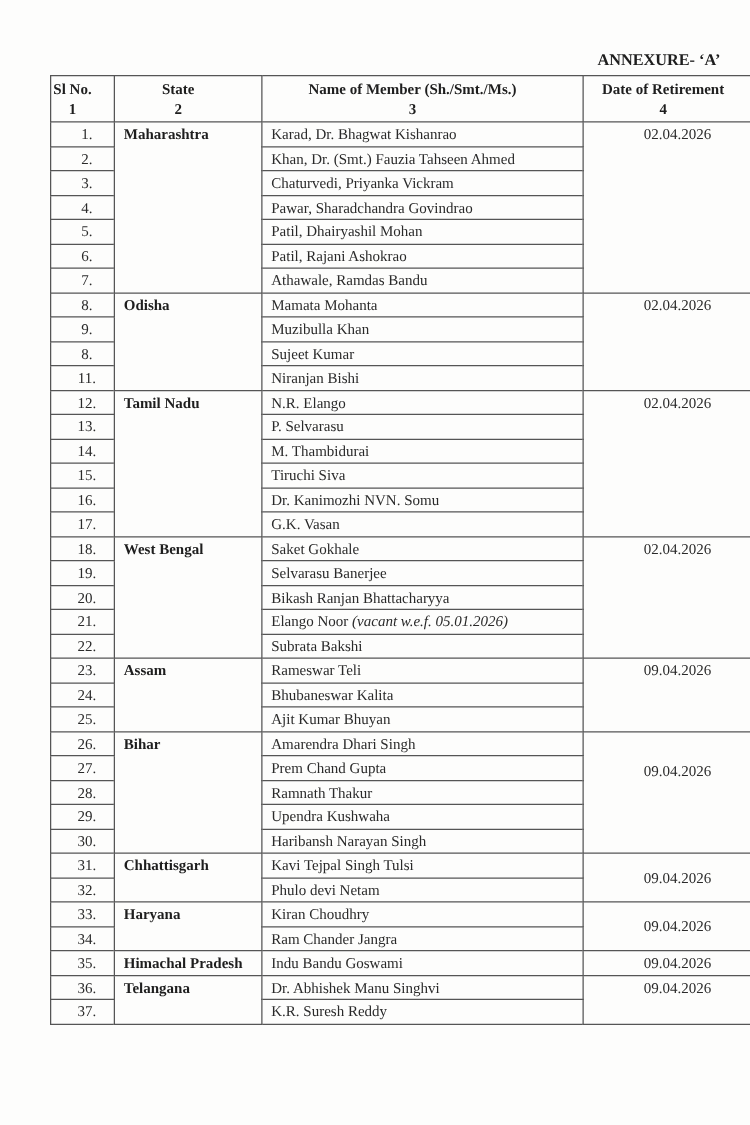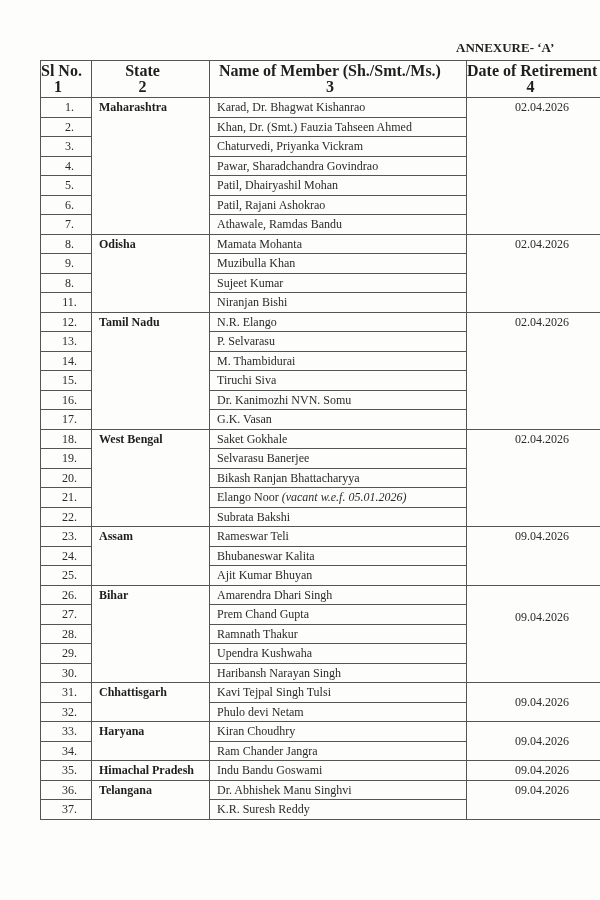--- a/index.html
+++ b/index.html
@@ -2,34 +2,34 @@
 <html><head>
 <meta charset="utf-8">
 <style>
   html, body { margin: 0; padding: 0; }
   body {
     width: 600px; height: 900px; background: #fdfdfc; overflow: hidden;
     font-family: "Liberation Serif", "DejaVu Serif", serif; color: #2a2a2a;
     position: relative;
   }
   .annex {
-    position: absolute; left: 456px; top: 40px;
+    position: absolute; left: 478px; top: 40px;
     font-weight: bold; font-size: 13px; color: #1e1e1e; white-space: nowrap;
   }
   table.main {
     position: absolute; left: 40px; top: 60px;
     border-collapse: collapse; table-layout: fixed; width: 570px;
   }
   table.main td, table.main th {
     border: 1px solid #555; padding: 0 0 0 7px; font-size: 12px;
     height: 18.5px; line-height: 18px; vertical-align: top; white-space: nowrap;
   }
   table.main th {
     font-weight: bold; text-align: center; padding: 2px 16px 0 0;
-    line-height: 16px; height: 34px; font-size: 16px; color: #1e1e1e;
+    line-height: 16px; height: 34px; font-size: 12px; color: #1e1e1e;
   }
   th .num { display: block; }
   td.sl { text-align: center; padding-left: 0; }
   td.state { font-weight: bold; color: #1e1e1e; padding-left: 6px; margin-top: 36px; }
   td.name { padding-left: 7px; }
   td.date { text-align: center; padding: 2px 0 0 0; }
   td.date.mid { vertical-align: middle; }
   .note { font-style: italic; }
   col.c1 { width: 51px; } col.c2 { width: 118px; } col.c3 { width: 257px; } col.c4 { width: 144px; }
 </style>

